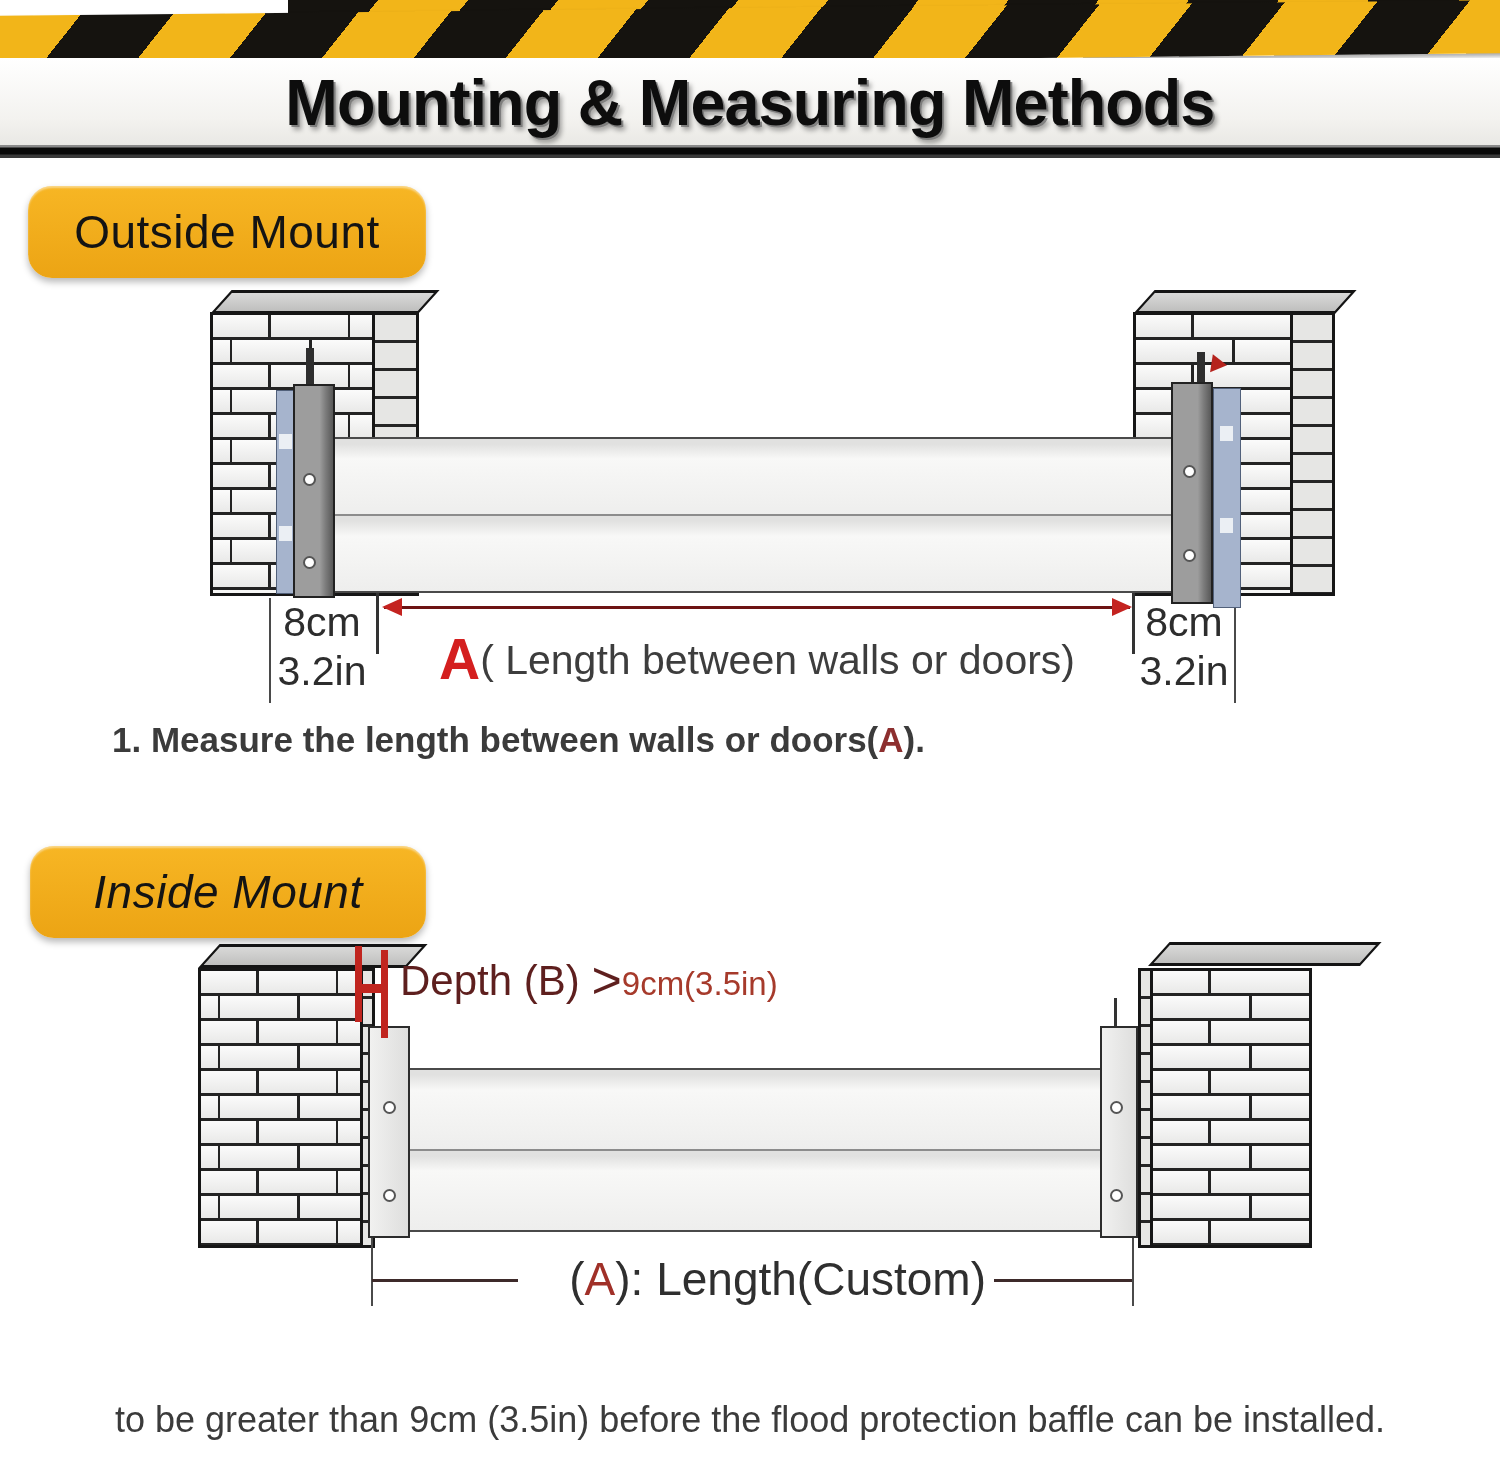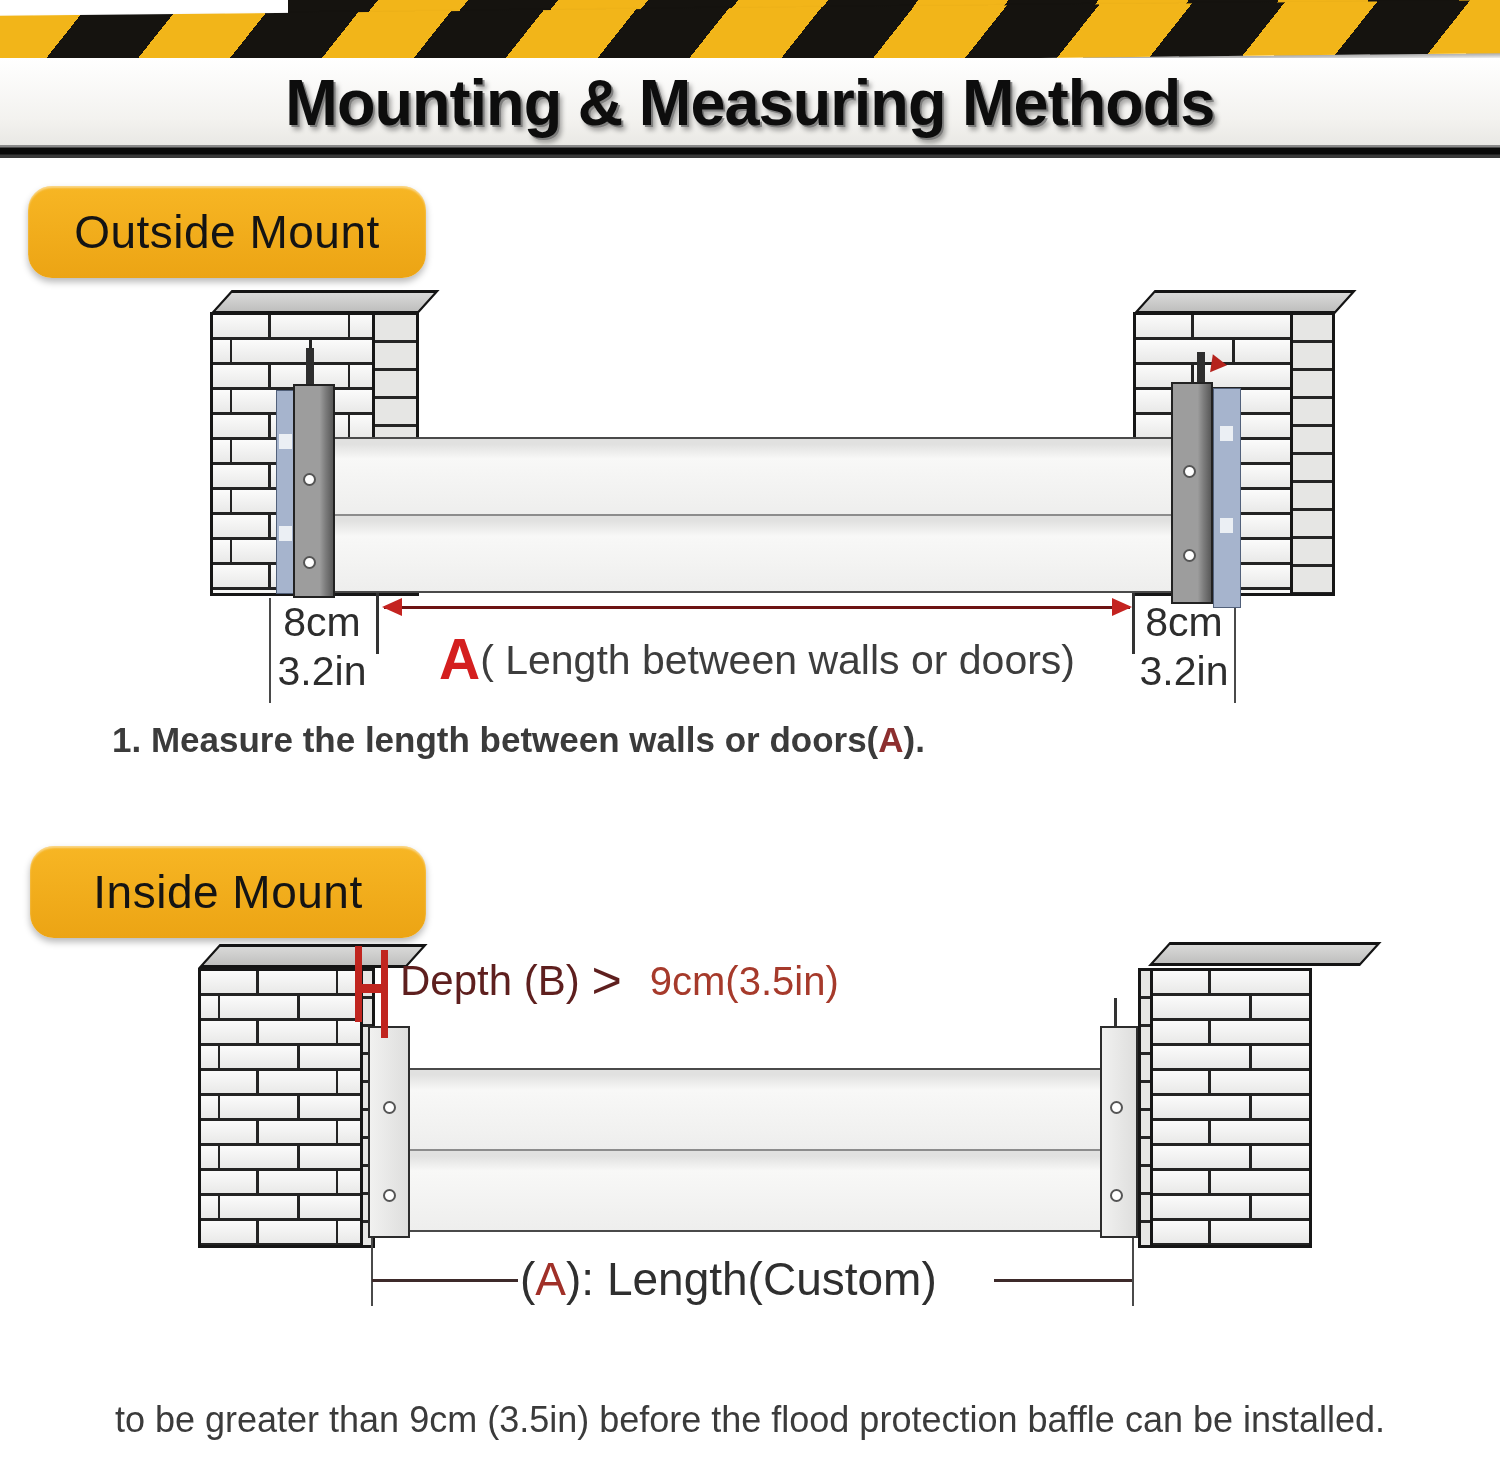--- a/index.html
+++ b/index.html
@@ -36,21 +36,21 @@
   }
   
   .badge {
     position:absolute; border-radius:24px;
     background:linear-gradient(180deg,#f7b624,#eca414);
     box-shadow:0 4px 7px rgba(0,0,0,.28), inset 0 2px 2px rgba(255,255,255,.45);
     display:flex; align-items:center; justify-content:center;
     font-size:46px; color:#141414; letter-spacing:.5px;
   }
   .badge-outside { left:28px; top:186px; width:398px; height:92px; }
-  .badge-inside  { left:30px; top:846px; width:396px; height:92px; }
+  .badge-inside  { left:30px; top:846px; width:396px; height:92px;font-style:italic; }
   
   .bricks {
     position:absolute; overflow:hidden; background:#f6f6f5;
     border:3px solid #161616; z-index:1;
   }
   .brow {
     height:25px; border-bottom:3px solid #232323;
     background-image:repeating-linear-gradient(90deg, transparent 0 77px, #232323 77px 80px),
                      linear-gradient(180deg,#fbfbfb,#e9e9e8);
   }
@@ -98,22 +98,22 @@
   }
   .span-arrow::before { left:-2px;  border-right:20px solid #c42320; }
   .span-arrow::after  { right:-2px; border-left:20px solid #c42320; }
   .dim-label { position:absolute; font-size:41px; color:#2d2d2d; line-height:49px; text-align:center; z-index:2; }
   .span-label { position:absolute; text-align:center; white-space:nowrap; z-index:2; }
   .span-label .big-a { color:#d41f1f; font-weight:bold; font-size:57px; vertical-align:-5px; }
   .span-label .rest  { font-size:41px; color:#3d3d3d; }
   .depth-label { position:absolute; white-space:nowrap; z-index:6; }
   .depth-label .dname { font-size:42px; color:#5e1f1e; }
   .depth-label .dgt   { font-size:52px; color:#5e1f1e; vertical-align:-3px; }
-  .depth-label .dval  { font-size:40px; color:#a63a2b;margin-left:28px; }
-  .len-label { position:absolute; text-align:left; font-size:46px; color:#2f2f2f; white-space:nowrap; z-index:2; }
+  .depth-label .dval  { font-size:33px; color:#a63a2b; }
+  .len-label { position:absolute; text-align:right; font-size:46px; color:#2f2f2f; white-space:nowrap; z-index:2; }
   .len-label .em { color:#a03028; }
   
   .steps-outside { position:absolute; left:112px; top:720px; font-size:35px; color:#3b3b3b; }
   .steps-outside .line { margin-bottom:16px; white-space:nowrap;font-weight:bold; }
   .em-red   { color:#8d2f2f; }
   .em-red2  { color:#8d352e; }
   .em-red3  { color:#9c3430; }
   .em-red4  { color:#6b2423; }
   .step-inside-1 { position:absolute; left:102px; top:1340px; font-size:36px; color:#3b3b3b; white-space:nowrap; }
   .step-inside-2 { position:absolute; left:40px; top:1398px; width:1420px; font-size:36px; color:#3b3b3b; text-align:center; line-height:44px; }

